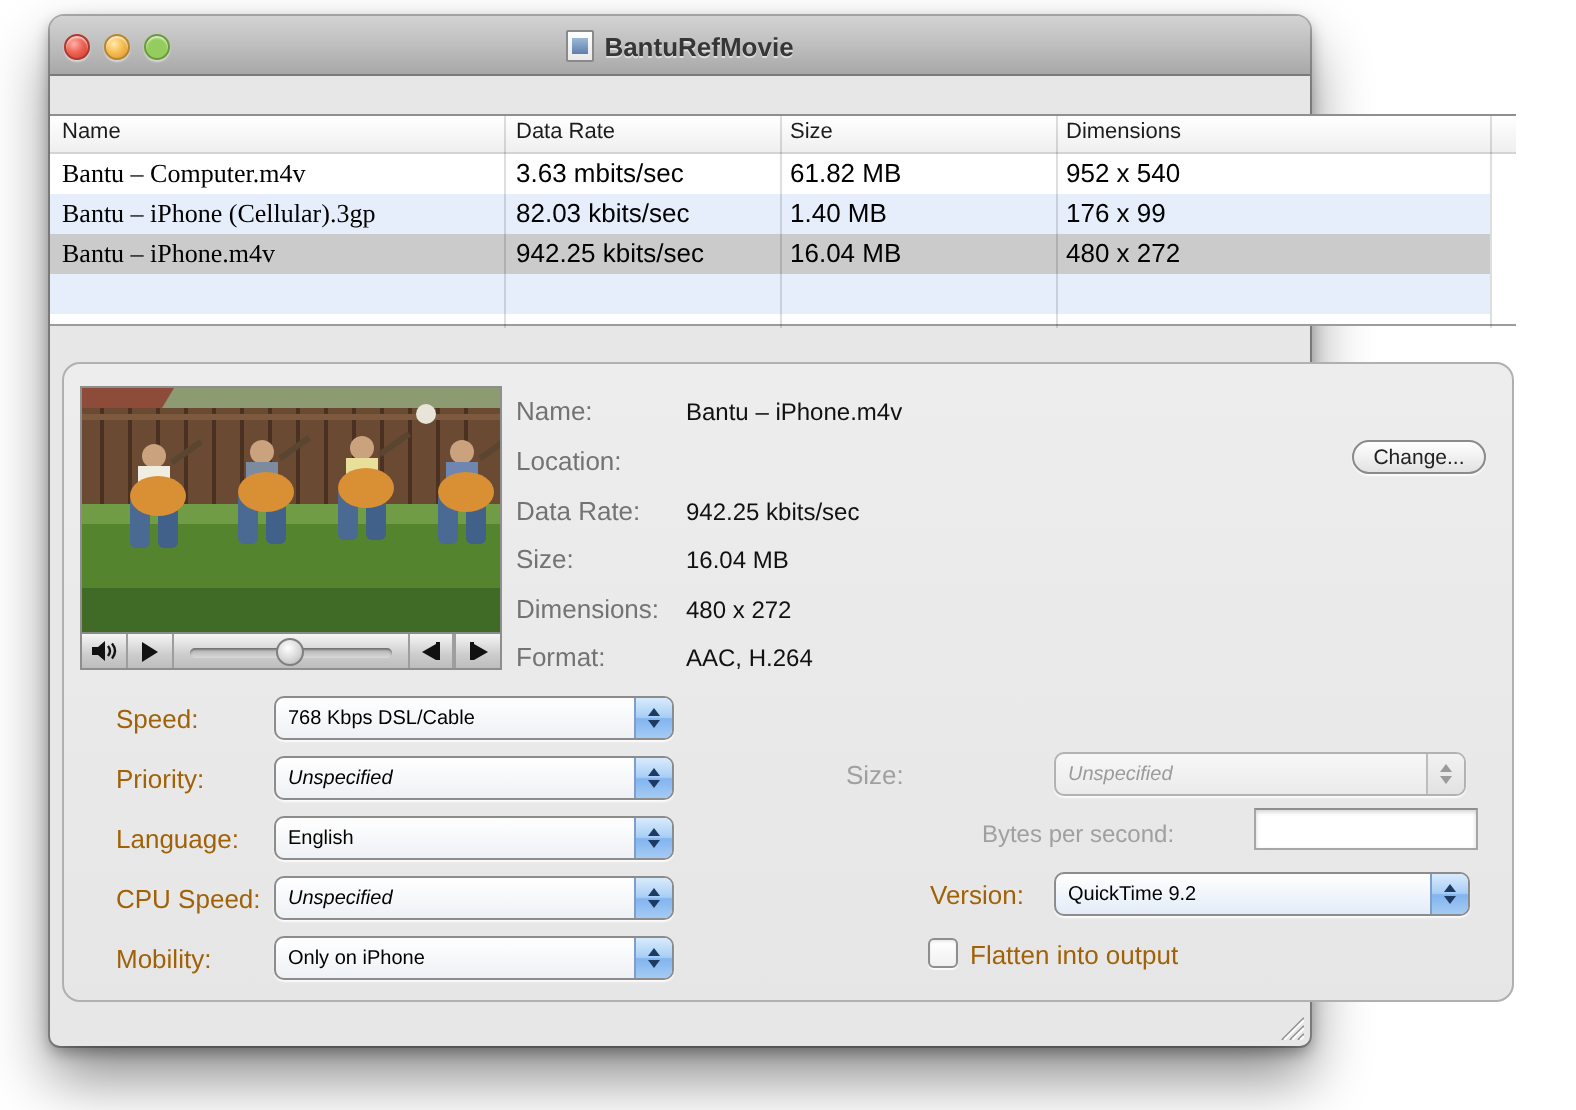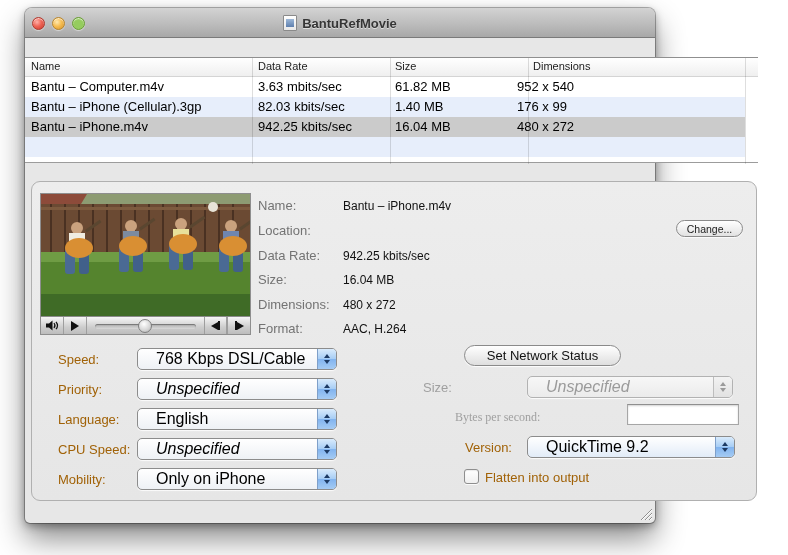--- a/index.html
+++ b/index.html
@@ -25,21 +25,21 @@
 
   
   .table{position:absolute;left:0;top:49px;width:733px;height:106px;background:#fff;
     border-top:1px solid #8f8f8f;border-bottom:1px solid #9c9c9c;}
   .thead{position:absolute;left:0;top:0;width:100%;height:19px;
     background:linear-gradient(#ffffff,#efefef);border-bottom:1px solid #d4d4d4;text-align:center;}
   .th{position:absolute;top:2px;font-size:11px;color:#1c1c1c;}
   .col-line{position:absolute;top:0;width:1px;height:106px;background:rgba(0,0,0,.13);}
   .trow{position:absolute;left:0;width:720px;height:20px;font-size:13px;color:#000;}
   .trow .cell{position:absolute;top:2px;white-space:nowrap;}
-  .c-name{left:6px;}.c-rate{left:233px;}.c-size{left:370px;}.c-dim{left:492px;}
+  .c-name{left:6px;font-family:Liberation Serif, serif;}.c-rate{left:233px;}.c-size{left:370px;}.c-dim{left:508px;}
   .r-white{background:#fff;}
   .r-blue{background:#e7eefb;}
   .r-sel{background:#cbcbcb;}
 
   
   .groupbox{position:absolute;left:6px;top:173px;width:726px;height:320px;
     background:linear-gradient(#ededed,#e6e6e6);border:1px solid #b0b0b0;border-radius:9px;}
 
   
   .media{position:absolute;left:15px;top:185px;width:211px;height:142px;border:1px solid #8e8e8e;background:#000;}
@@ -63,42 +63,42 @@
   .small-btn{position:absolute;left:651px;top:212px;width:67px;height:17px;border:1px solid #8a8a8a;border-radius:9px;
     background:linear-gradient(#ffffff,#e2e2e2);font-size:10.5px;color:#222;display:flex;align-items:center;justify-content:center;
     box-shadow:0 1px 1px rgba(255,255,255,.8);}
 
   
   .flabel{position:absolute;font-size:13px;color:#a16207;}
   .flabel.dis{color:#a0a0a0;}
   .popup{position:absolute;height:22px;border:1px solid #8c8c8c;border-radius:5px;
     background:linear-gradient(#ffffff,#eef1f5);display:flex;align-items:center;overflow:hidden;
     box-shadow:0 1px 1px rgba(255,255,255,.85);}
-  .popup .ptxt{flex:1;padding-left:18px;font-size:16px;color:#000;white-space:nowrap;}
+  .popup .ptxt{flex:1;padding-left:6px;font-size:10px;color:#000;white-space:nowrap;}
   .popup .ptxt.italic{font-style:italic;}
   .popup .caps{width:19px;align-self:stretch;display:flex;flex-direction:column;align-items:center;justify-content:center;
     background:linear-gradient(#d9ebfc,#a8cef5 48%,#82b4ef 52%,#a5cbf3);border-left:1px solid #7e9fc9;}
   .arr-up{width:0;height:0;border-left:3.5px solid transparent;border-right:3.5px solid transparent;border-bottom:4.5px solid #1d3a63;margin-bottom:2px;}
   .arr-dn{width:0;height:0;border-left:3.5px solid transparent;border-right:3.5px solid transparent;border-top:4.5px solid #1d3a63;}
   .popup.disabled{border-color:#b2b2b2;background:linear-gradient(#f7f7f7,#ebebeb);}
   .popup.disabled .ptxt{color:#9b9b9b;}
   .popup.disabled .caps{background:linear-gradient(#f2f2f2,#e2e2e2);border-left:1px solid #bdbdbd;}
   .popup.disabled .arr-up{border-bottom-color:#9a9a9a;}
   .popup.disabled .arr-dn{border-top-color:#9a9a9a;}
 
   .push-btn{position:absolute;left:439px;top:337px;width:157px;height:21px;border:1px solid #8a8a8a;border-radius:11px;
     background:linear-gradient(#ffffff,#dedede);font-size:13px;color:#111;display:flex;align-items:center;justify-content:center;
     box-shadow:0 1px 1px rgba(255,255,255,.9);}
   .text-field{position:absolute;left:602px;top:396px;width:112px;height:21px;background:#fff;
     border:1px solid #a6a6a6;border-top-color:#8f8f8f;box-shadow:inset 0 1px 2px rgba(0,0,0,.18);font-size:12px;padding:0 4px;}
   .checkbox{position:absolute;left:439px;top:461px;width:15px;height:15px;background:linear-gradient(#ffffff,#f0f0f0);
     border:1px solid #8e8e8e;border-radius:3px;box-shadow:inset 0 1px 1px rgba(0,0,0,.08),0 1px 0 rgba(255,255,255,.8);}
   .grip{position:absolute;right:3px;bottom:3px;width:14px;height:14px;}
 
-  .rlabel{text-align:left;font-family:Liberation Serif, serif;}
+  .rlabel{text-align:center;}
 </style>
 </head>
 <body>
 
 <div class="stage">
   <div class="window">
 
     <div class="titlebar">
       <span class="tl red"></span>
       <span class="tl yellow"></span>
@@ -280,21 +280,20 @@
     </div>
     <span class="flabel" style="left:33px;top:464px">Mobility:</span>
     <div class="popup" style="left:112px;top:460px;width:200px">
       <span class="ptxt">Only on iPhone</span>
       <span class="caps">
           <span class="arr-up"></span>
           <span class="arr-dn"></span>
         </span>
     </div>
 
-    <div class="push-btn">Set Network Status</div>
 
     <span class="flabel dis" style="left:398px;top:372px">Size:</span>
     <div class="popup disabled" style="left:502px;top:368px;width:206px">
       <span class="ptxt italic">Unspecified</span>
       <span class="caps">
           <span class="arr-up"></span>
           <span class="arr-dn"></span>
         </span>
     </div>
 

